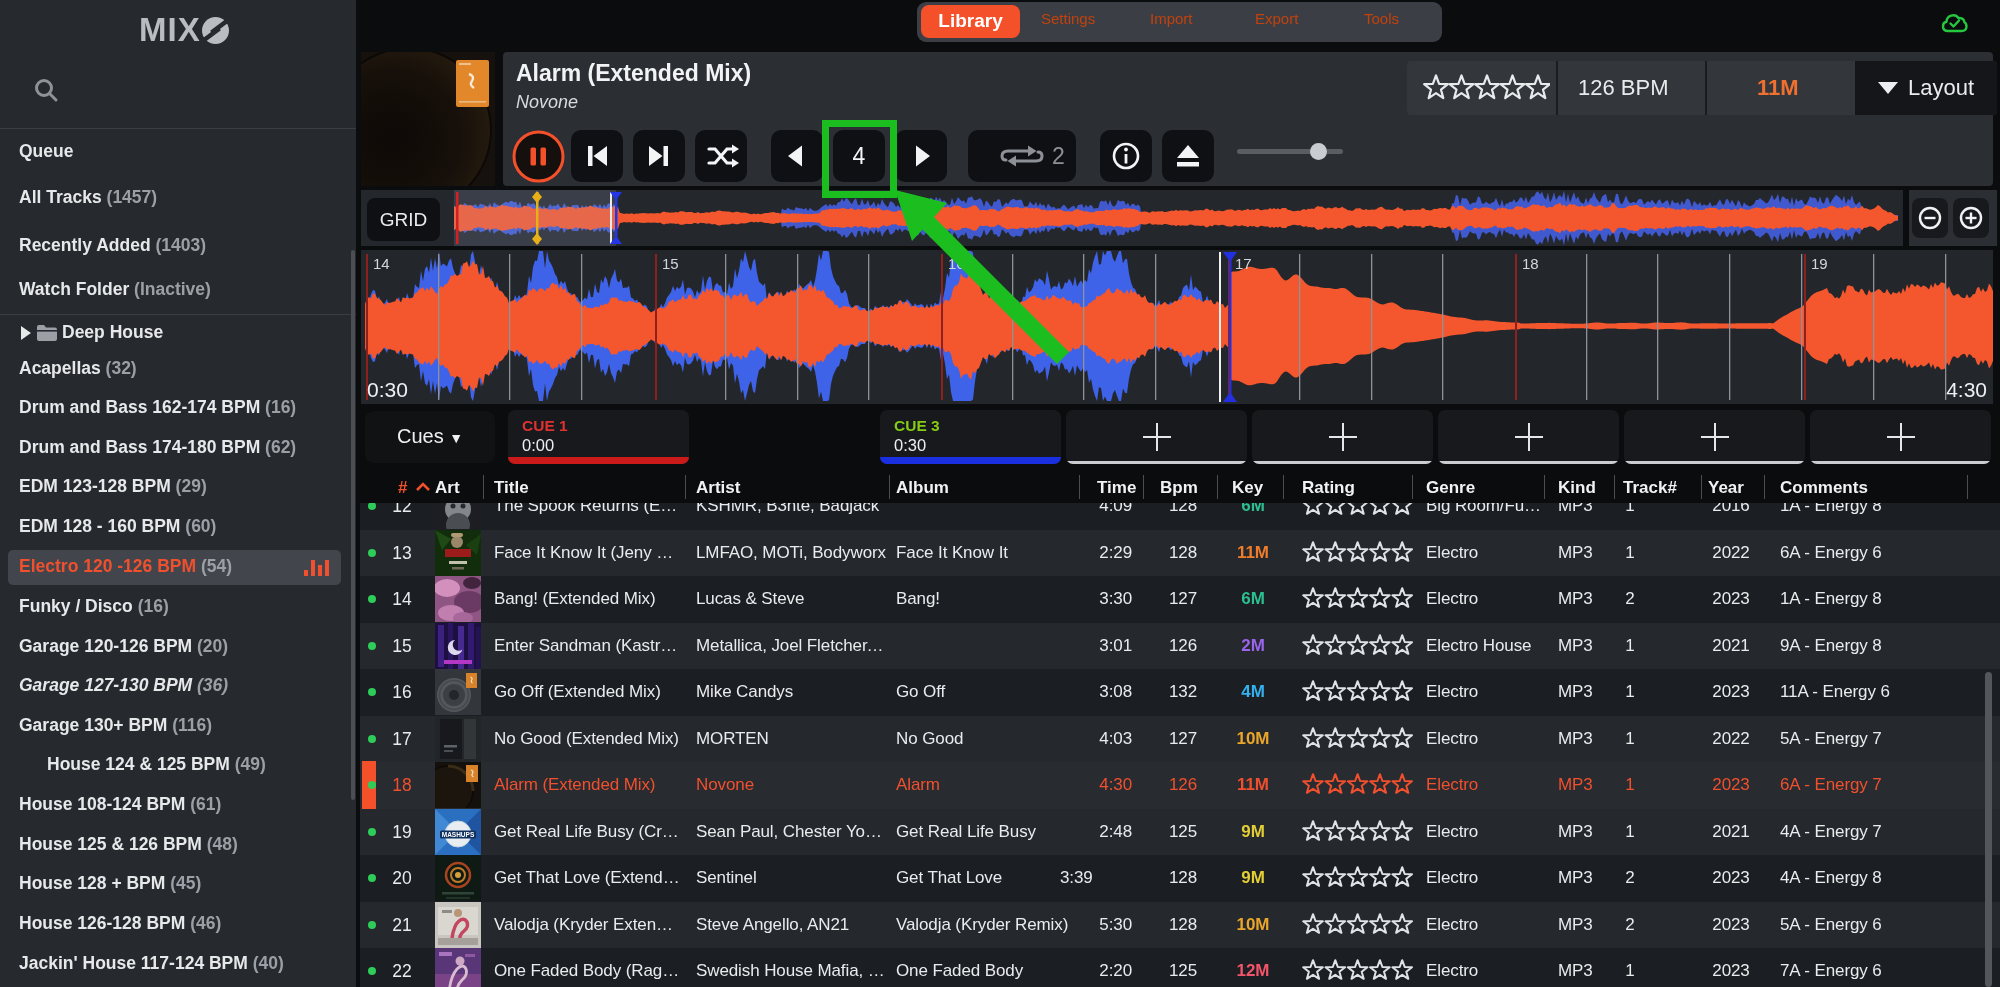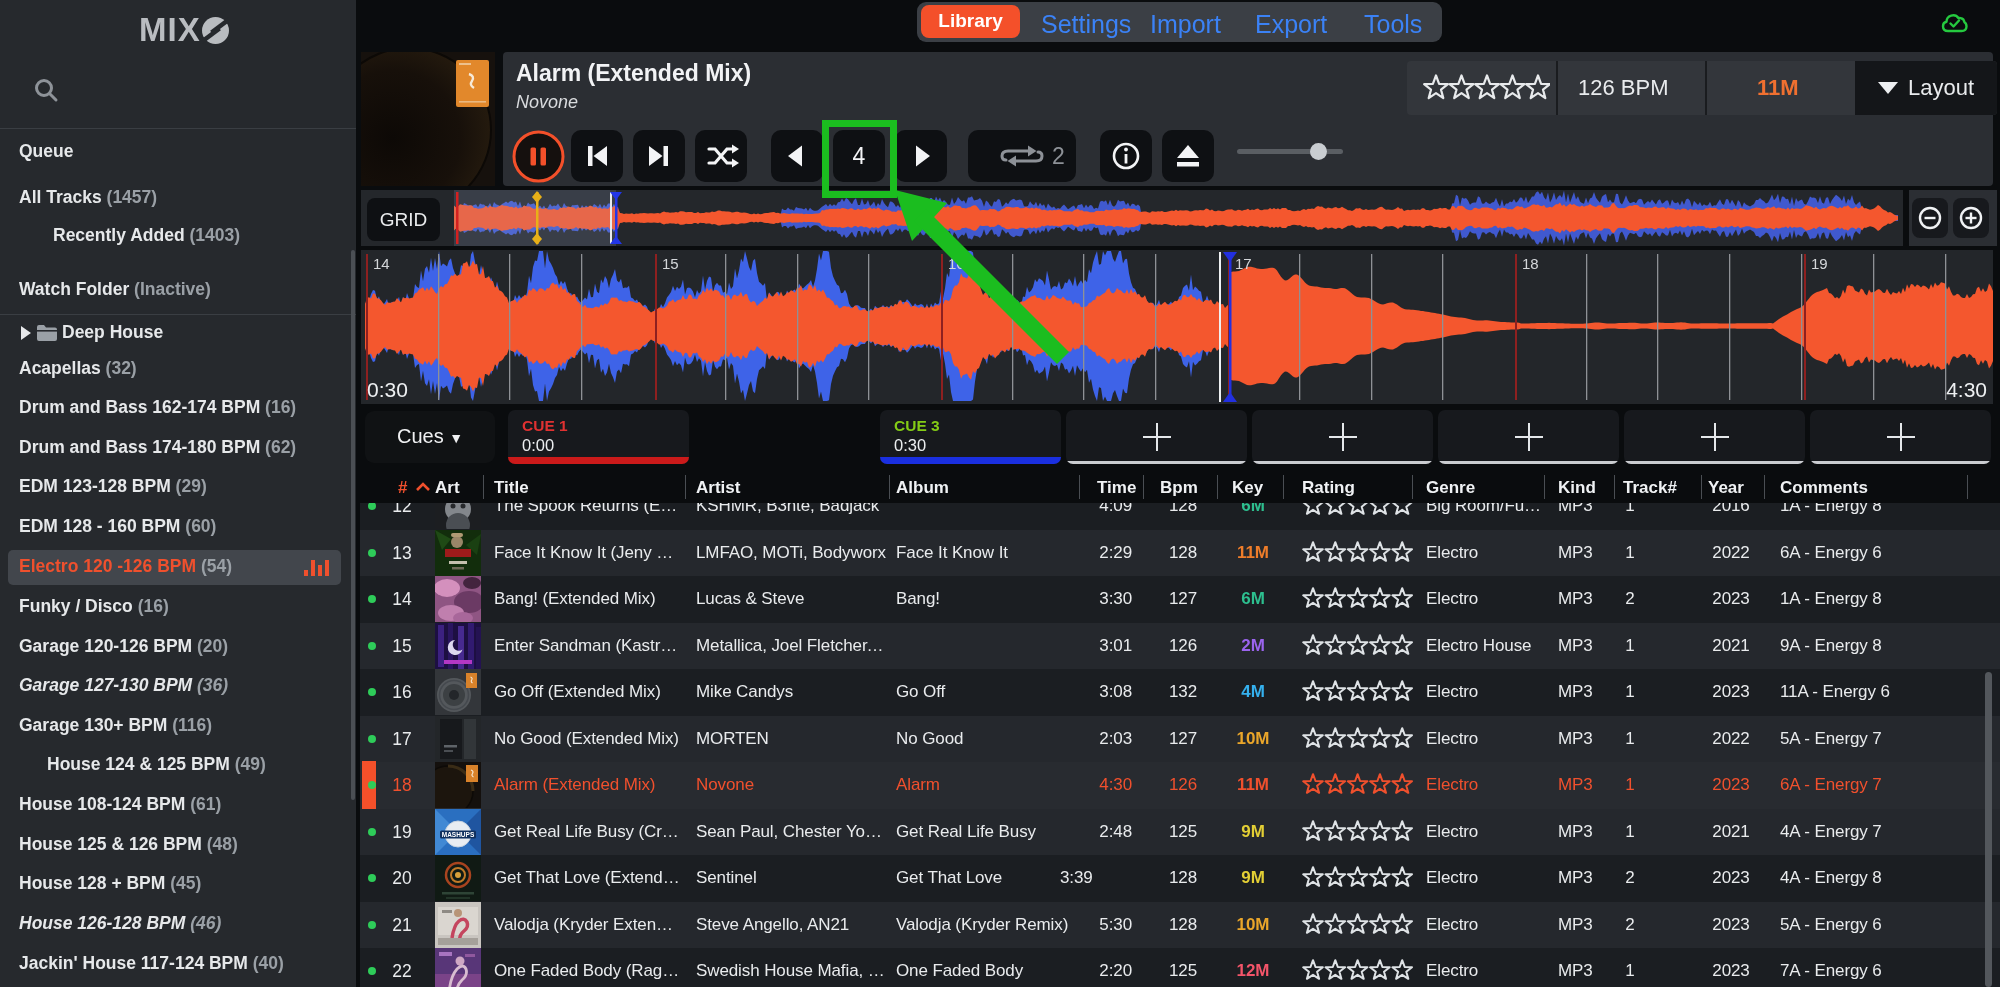--- a/index.html
+++ b/index.html
@@ -12,21 +12,21 @@
   #searchbox { left:21px; top:68px; width:320px; height:43px; background:#2f3338;
     border:1px solid #43474c; border-radius:9px; color:#a7acb2; font-size:18px;
     line-height:41px; padding-left:47px; }
   .sep { left:0; width:356px; height:1px; background:#3a3e43; }
   .sitem { left:19px; color:#e6e8ea; font-weight:bold; font-size:17.5px; white-space:nowrap; }
   .sitem .cnt { color:#9aa0a6; }
   #hilite { left:8px; top:550px; width:333px; height:35px; background:#42464c; border-radius:5px; }
   #navpill { left:917px; top:2px; width:525px; height:40px; background:#3b3f45; border-radius:9px; }
   #navlib { left:921px; top:5px; width:99px; height:33px; background:#f4502a; border-radius:8px;
     color:#fff; font-weight:bold; font-size:19px; text-align:center; line-height:32px; }
-  .navitem { top:10px; color:#3b82f6; font-size:25px; }
+  .navitem { top:10px; color:#c2410c; font-size:15px; }
   #hdrpanel { left:503px; top:52px; width:1490px; height:134px; background:#2b2e33; border-radius:4px; }
   #artbox { left:361px; top:52px; width:134px; height:134px; overflow:hidden; }
   #title { left:516px; top:60px; color:#f2f3f5; font-weight:bold; font-size:23px; }
   #artist { left:516px; top:92px; color:#d9dbde; font-style:italic; font-size:18px; }
   .pbtn { position:absolute; top:130px; width:52px; height:52px; background:#0e1013; border-radius:10px; }
   #segbox { left:1407px; top:61px; width:590px; height:54px; background:#33363b; border-radius:4px; }
   .segsep { top:61px; width:2px; height:54px; background:#1a1c1f; }
   #seglayout { left:1855px; top:61px; width:142px; height:54px; background:#141619; border-radius:0 4px 4px 0; }
   .segtxt { top:75px; color:#e9ebed; font-size:22px; }
   #ovpanel { left:361px; top:190px; width:1542px; height:56px; background:#24272b; }
@@ -73,21 +73,21 @@
         </g>
 </svg></div>
 <svg class="abs" style="left:33px;top:77px" width="26" height="26" viewBox="0 0 26 26">
 <circle cx="11" cy="11" r="7.5" fill="none" stroke="#8e9399" stroke-width="3"></circle>
 <line x1="16.5" y1="16.5" x2="23" y2="23" stroke="#8e9399" stroke-width="3" stroke-linecap="round"></line>
 </svg>
 <div class="sep abs" style="top:128px"></div>
 <div class="sep abs" style="top:314px"></div>
 <div class="sitem abs" style="top:141px;">Queue</div>
 <div class="sitem abs" style="top:187px;">All Tracks <span class="cnt">(1457)</span></div>
-<div class="sitem abs" style="top:225px;margin-left:34px;">Recently Added <span class="cnt">(1403)</span></div>
+<div class="sitem abs" style="top:235px;">Recently Added <span class="cnt">(1403)</span></div>
 <div class="sitem abs" style="top:279px">Watch Folder <span class="cnt">(Inactive)</span></div>
 <svg class="abs" style="left:19px;top:325px" width="14" height="16" viewBox="0 0 14 16">
 <polygon points="2,1 12,8 2,15" fill="#e6e8ea"></polygon>
     </svg>
 <svg class="abs" style="left:36px;top:324px" width="22" height="18" viewBox="0 0 22 18">
 <path d="M1 3 Q1 1 3 1 L8 1 L10 3.5 L19 3.5 Q21 3.5 21 5.5 L21 15 Q21 17 19 17 L3 17 Q1 17 1 15 Z" fill="#9aa0a6"></path>
 <rect x="1" y="6" width="20" height="1.6" fill="#26292d"></rect>
     </svg>
 <div class="sitem abs" style="top:322px;left:62px;">Deep House</div>
 <div class="sitem abs" style="top:358px;">Acapellas <span class="cnt">(32)</span></div>
@@ -104,21 +104,21 @@
 <rect x="22" y="2" width="4" height="16" fill="#f0502d"></rect>
     </svg>
 <div class="sitem abs" style="top:596px;">Funky / Disco <span class="cnt">(16)</span></div>
 <div class="sitem abs" style="top:636px;">Garage 120-126 BPM <span class="cnt">(20)</span></div>
 <div class="sitem abs" style="top:675px;font-style:italic;">Garage 127-130 BPM <span class="cnt">(36)</span></div>
 <div class="sitem abs" style="top:715px;">Garage 130+ BPM <span class="cnt">(116)</span></div>
 <div class="sitem abs" style="top:754px;margin-left:28px;">House 124 &amp; 125 BPM <span class="cnt">(49)</span></div>
 <div class="sitem abs" style="top:794px;">House 108-124 BPM <span class="cnt">(61)</span></div>
 <div class="sitem abs" style="top:834px;">House 125 &amp; 126 BPM <span class="cnt">(48)</span></div>
 <div class="sitem abs" style="top:873px;">House 128 + BPM <span class="cnt">(45)</span></div>
-<div class="sitem abs" style="top:913px;font-style:italic;">House 126-128 BPM <span class="cnt">(46)</span></div>
+<div class="sitem abs" style="top:913px;">House 126-128 BPM <span class="cnt">(46)</span></div>
 <div class="sitem abs" style="top:953px;">Jackin' House 117-124 BPM <span class="cnt">(40)</span></div>
 <div class="abs" style="left:351px;top:250px;width:4px;height:550px;background:#4b4f54;border-radius:2px"></div>
 <div id="navpill" class="abs"></div>
 <div id="navlib" class="abs">Library</div>
 <div class="navitem abs" style="left:1041px">Settings</div>
 <div class="navitem abs" style="left:1150px">Import</div>
 <div class="navitem abs" style="left:1255px">Export</div>
 <div class="navitem abs" style="left:1364px">Tools</div>
 <svg class="abs" style="left:1941px;top:12px" width="27" height="21" viewBox="0 0 27 21">
 <path d="M7 19 Q2 19 2 14.2 Q2 10.5 5.5 9.8 Q5.5 5 10.2 3.6 Q14.8 2.2 17.6 6.2 Q18.4 5.9 19.6 6.1 Q23 6.6 23.4 10.2 Q25.5 11.3 25.5 14.5 Q25.3 19 20.5 19 Z" fill="none" stroke="#25c93f" stroke-width="2.4" stroke-linejoin="round"></path>
@@ -512,21 +512,21 @@
         <div class="thumb"><svg width="46" height="46" viewBox="0 0 46 46">
             <rect width="46" height="46" fill="#232629"></rect>
             <rect x="5" y="3" width="22" height="40" fill="#17191c"></rect>
             <rect x="29" y="3" width="12" height="40" fill="#323639"></rect>
             <rect x="9" y="29" width="13" height="2.5" fill="#5e6368"></rect>
             <rect x="9" y="34" width="9" height="2" fill="#4a4e53"></rect>
           </svg></div>
         <div class="cell" style="left:134px;width:188px">No Good (Extended Mix)</div>
         <div class="cell" style="left:336px;width:192px">MORTEN</div>
         <div class="cell" style="left:536px;width:190px">No Good</div>
-        <div class="cell" style="left:700px;width:72px;text-align:right">2:03</div>
+        <div class="cell" style="left:700px;width:72px;text-align:right">4:03</div>
         <div class="cell" style="left:801px;width:44px;text-align:center">127</div>
         <div class="cell" style="left:868px;width:50px;text-align:center;color:#eaa62a;font-weight:bold">10M</div>
         <svg class="ratesvg" style="left:941px" width="114" height="24" viewBox="0 0 114 24">
           <polygon points="12.0,1.2 14.5,8.0 21.8,8.3 16.1,12.8 18.1,19.8 12.0,15.8 5.9,19.8 7.9,12.8 2.2,8.3 9.5,8.0" fill="none" stroke="#dfe3e6" stroke-width="2.0" stroke-linejoin="round"></polygon>
           <polygon points="34.3,1.2 36.8,8.0 44.1,8.3 38.4,12.8 40.4,19.8 34.3,15.8 28.2,19.8 30.2,12.8 24.5,8.3 31.8,8.0" fill="none" stroke="#dfe3e6" stroke-width="2.0" stroke-linejoin="round"></polygon>
           <polygon points="56.6,1.2 59.1,8.0 66.4,8.3 60.7,12.8 62.7,19.8 56.6,15.8 50.5,19.8 52.5,12.8 46.8,8.3 54.1,8.0" fill="none" stroke="#dfe3e6" stroke-width="2.0" stroke-linejoin="round"></polygon>
           <polygon points="78.9,1.2 81.4,8.0 88.7,8.3 83.0,12.8 85.0,19.8 78.9,15.8 72.8,19.8 74.8,12.8 69.1,8.3 76.4,8.0" fill="none" stroke="#dfe3e6" stroke-width="2.0" stroke-linejoin="round"></polygon>
           <polygon points="101.2,1.2 103.7,8.0 111.0,8.3 105.3,12.8 107.3,19.8 101.2,15.8 95.1,19.8 97.1,12.8 91.4,8.3 98.7,8.0" fill="none" stroke="#dfe3e6" stroke-width="2.0" stroke-linejoin="round"></polygon>
         </svg>
         <div class="cell" style="left:1066px;width:116px">Electro</div>

